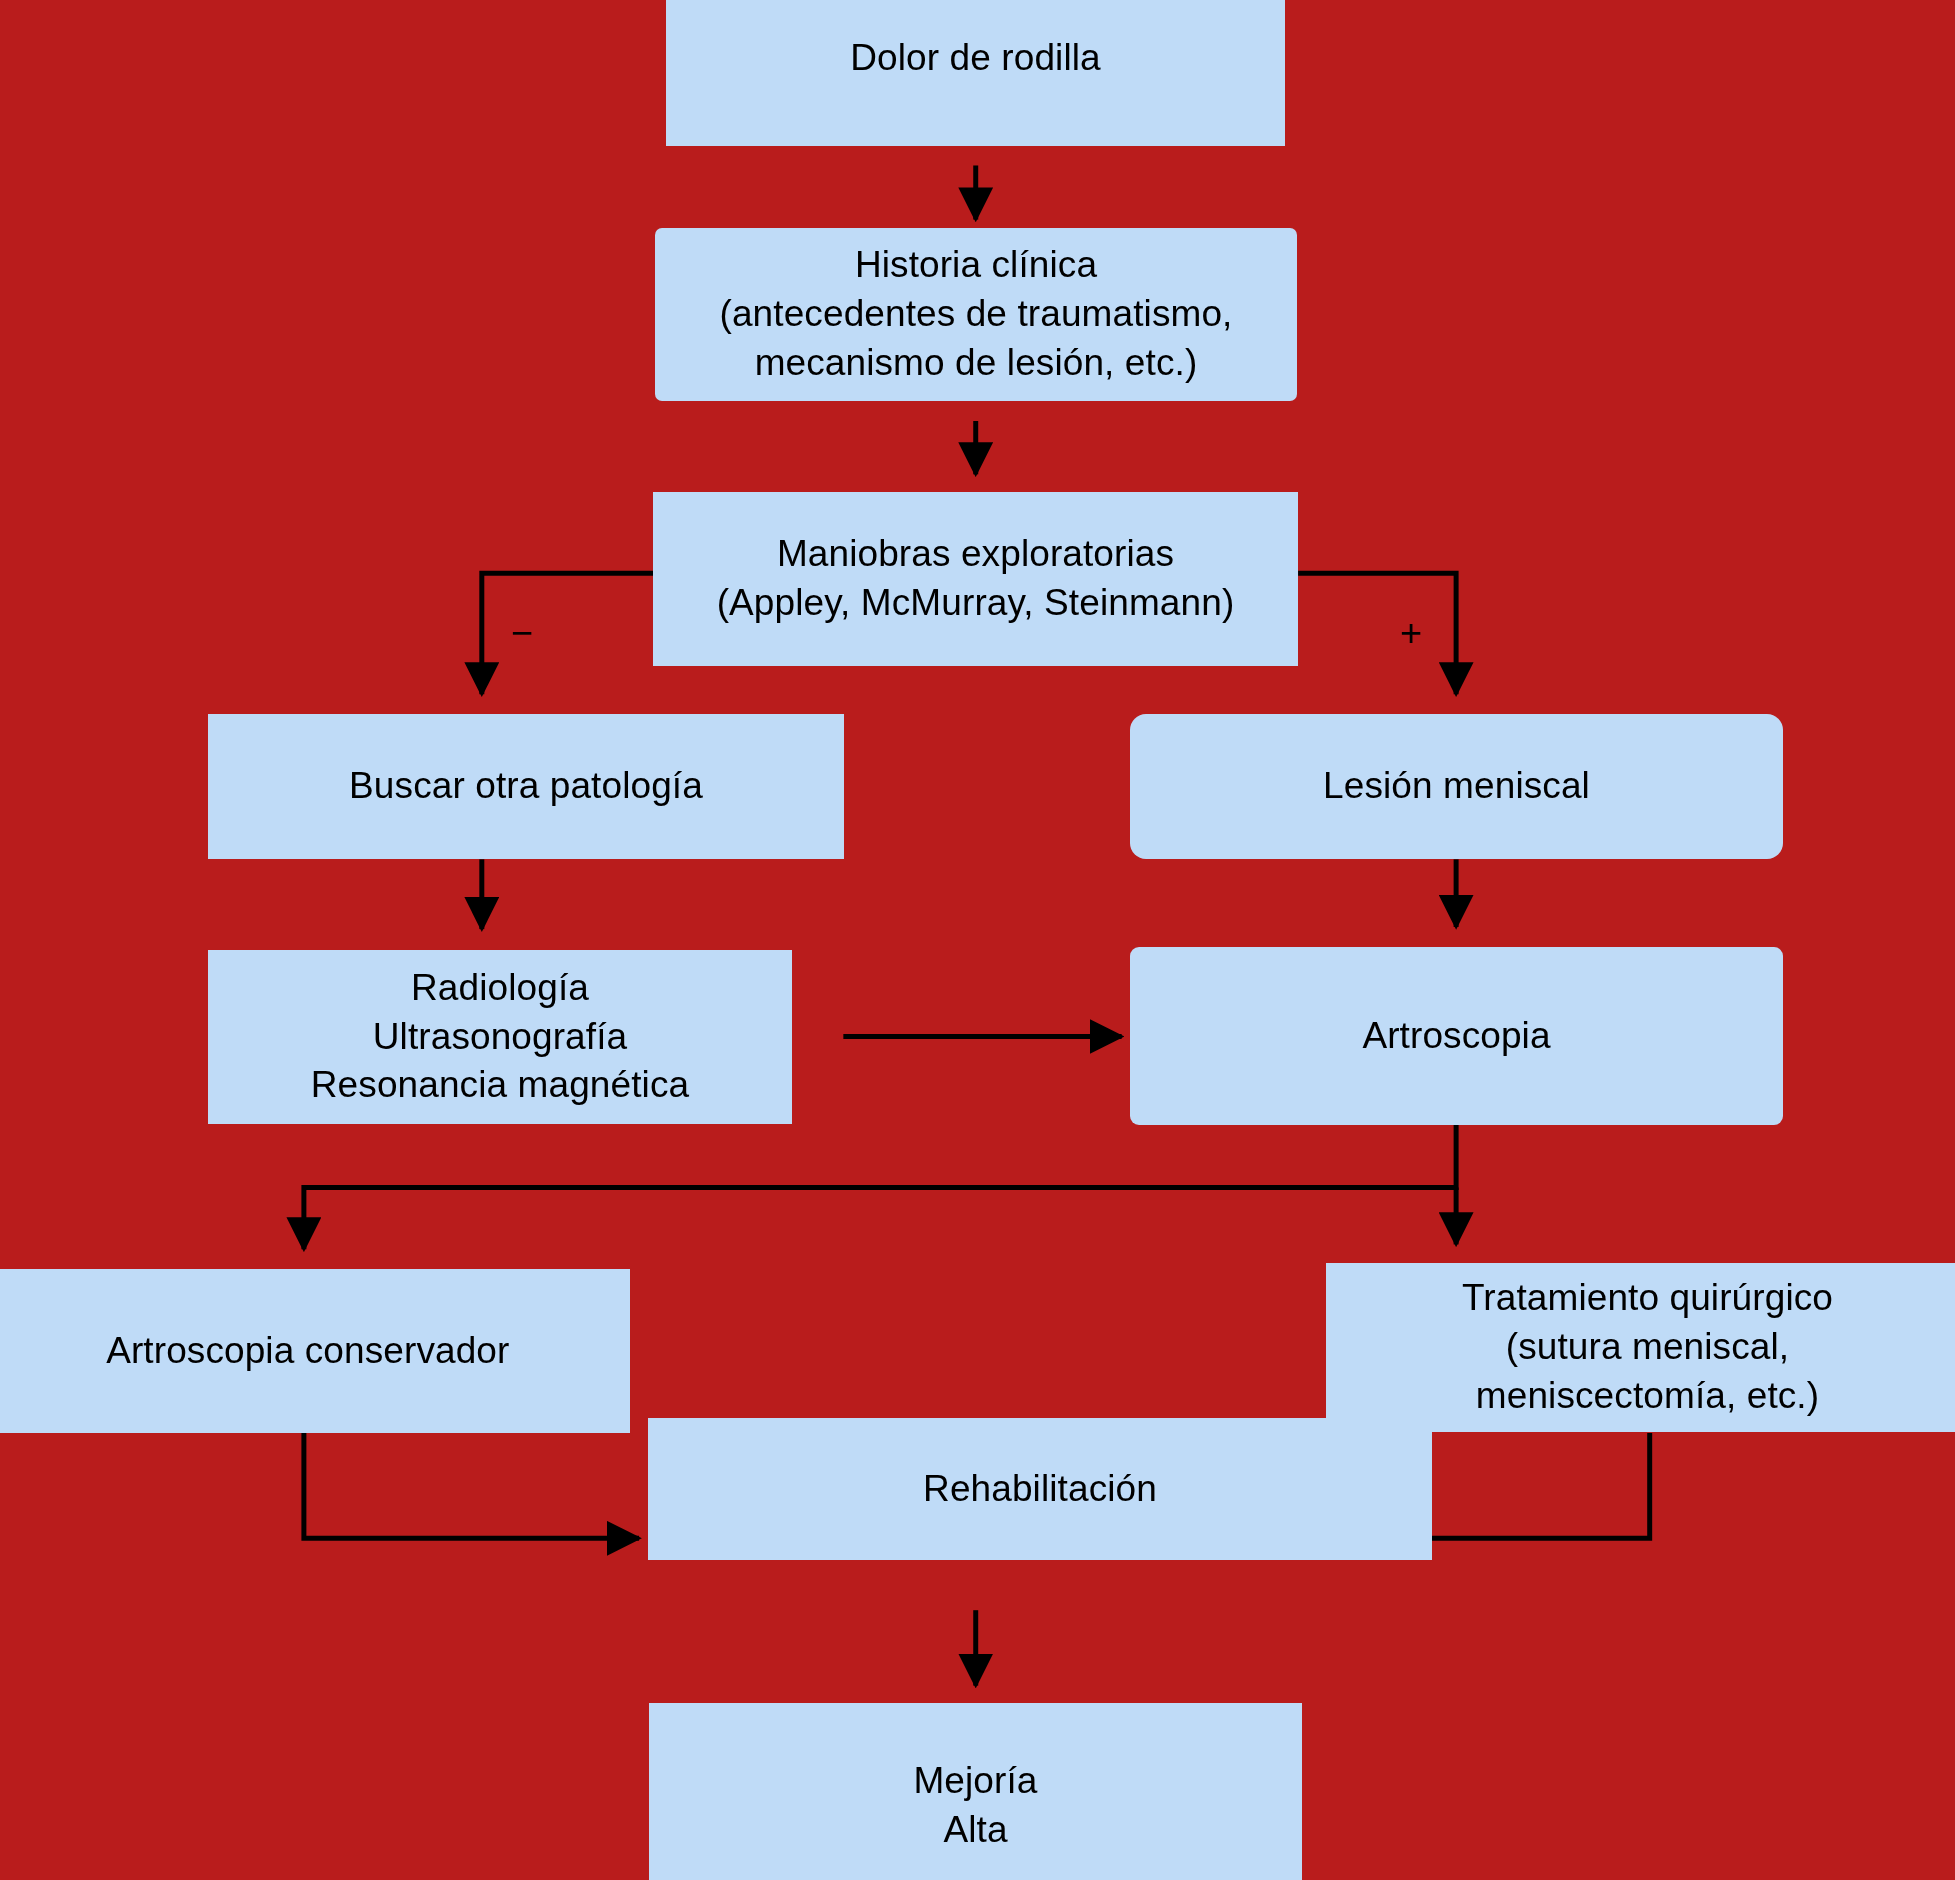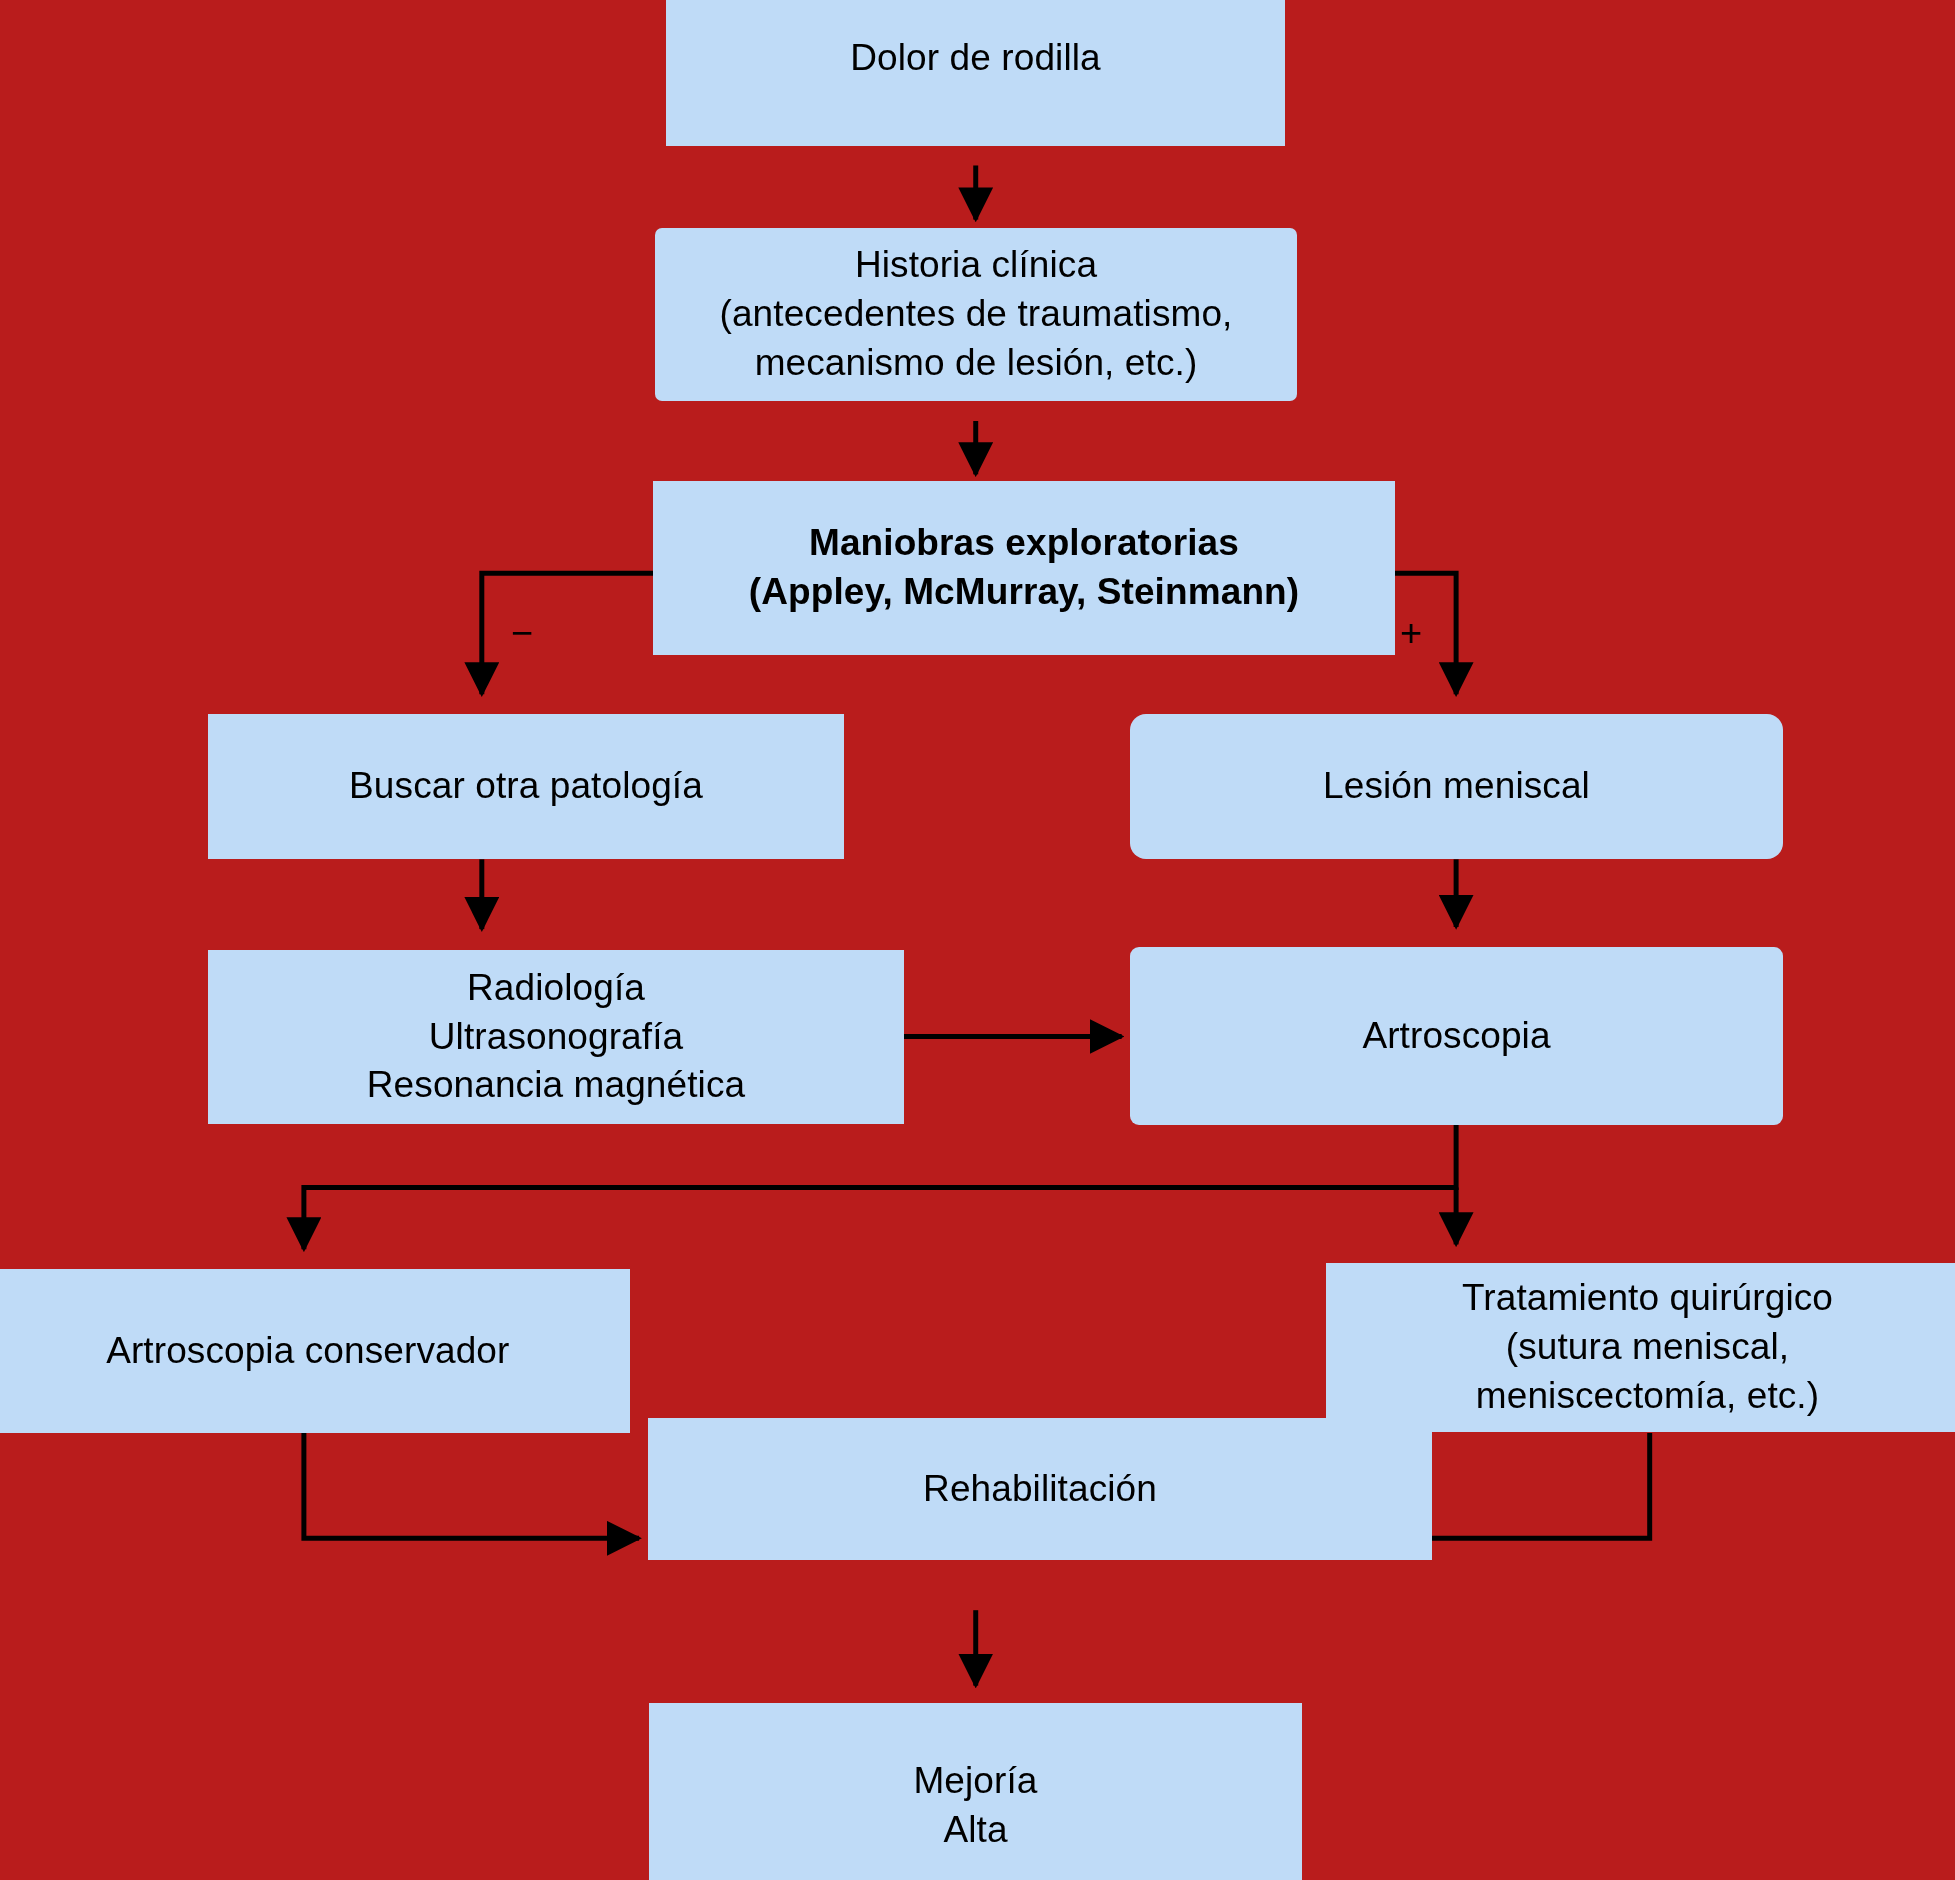--- a/index.html
+++ b/index.html
@@ -91,34 +91,34 @@
   <div class="node-box" style="left:666px; top:-28.5px; width:619px; height:174px;">
     <span>Dolor de rodilla</span>
   </div>
 
   <div class="node-box" style="left:655px; top:228px; width:642px; height:173px;border-radius:7px;">
     <span>Historia clínica
 (antecedentes de traumatismo,
 mecanismo de lesión, etc.)</span>
   </div>
 
-  <div class="node-box" style="left:653px; top:481px; width:742px; height:174px;font-weight:bold;">
+  <div class="node-box" style="left:653px; top:492px; width:645px; height:174px;">
     <span>Maniobras exploratorias
 (Appley, McMurray, Steinmann)</span>
   </div>
 
   <div class="node-box" style="left:208px; top:714px; width:636px; height:145px;">
     <span>Buscar otra patología</span>
   </div>
 
   <div class="node-box" style="left:1130px; top:714px; width:653px; height:145px;border-radius:16px;">
     <span>Lesión meniscal</span>
   </div>
 
-  <div class="node-box" style="left:208px; top:950px; width:696px; height:174px;">
+  <div class="node-box" style="left:208px; top:950px; width:584px; height:174px;">
     <span>Radiología
 Ultrasonografía
 Resonancia magnética</span>
   </div>
 
   <div class="node-box" style="left:1130px; top:947px; width:653px; height:178px;border-radius:9px;">
     <span>Artroscopia</span>
   </div>
 
   <div class="node-box" style="left:-14.2px; top:1269px; width:644px; height:164px;">

